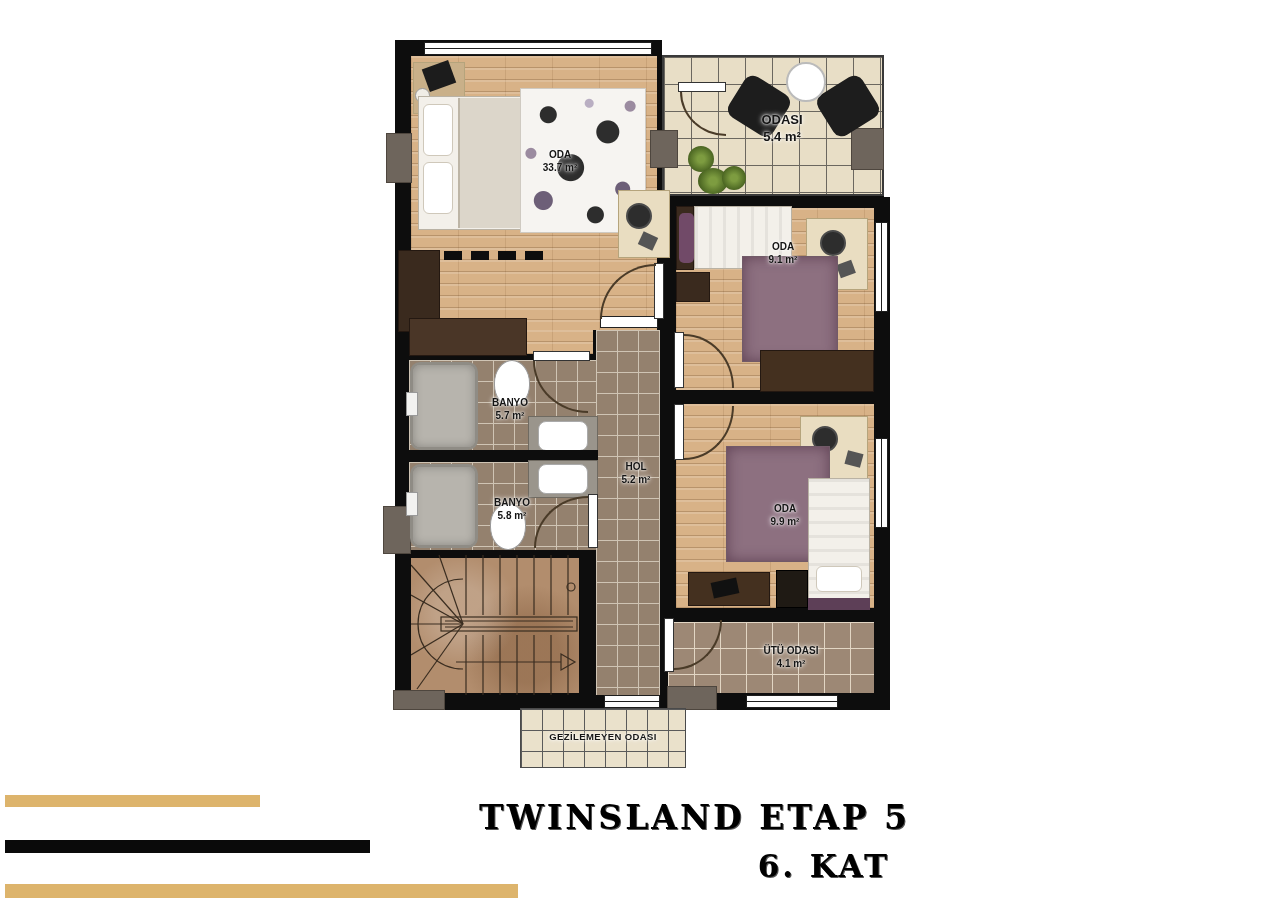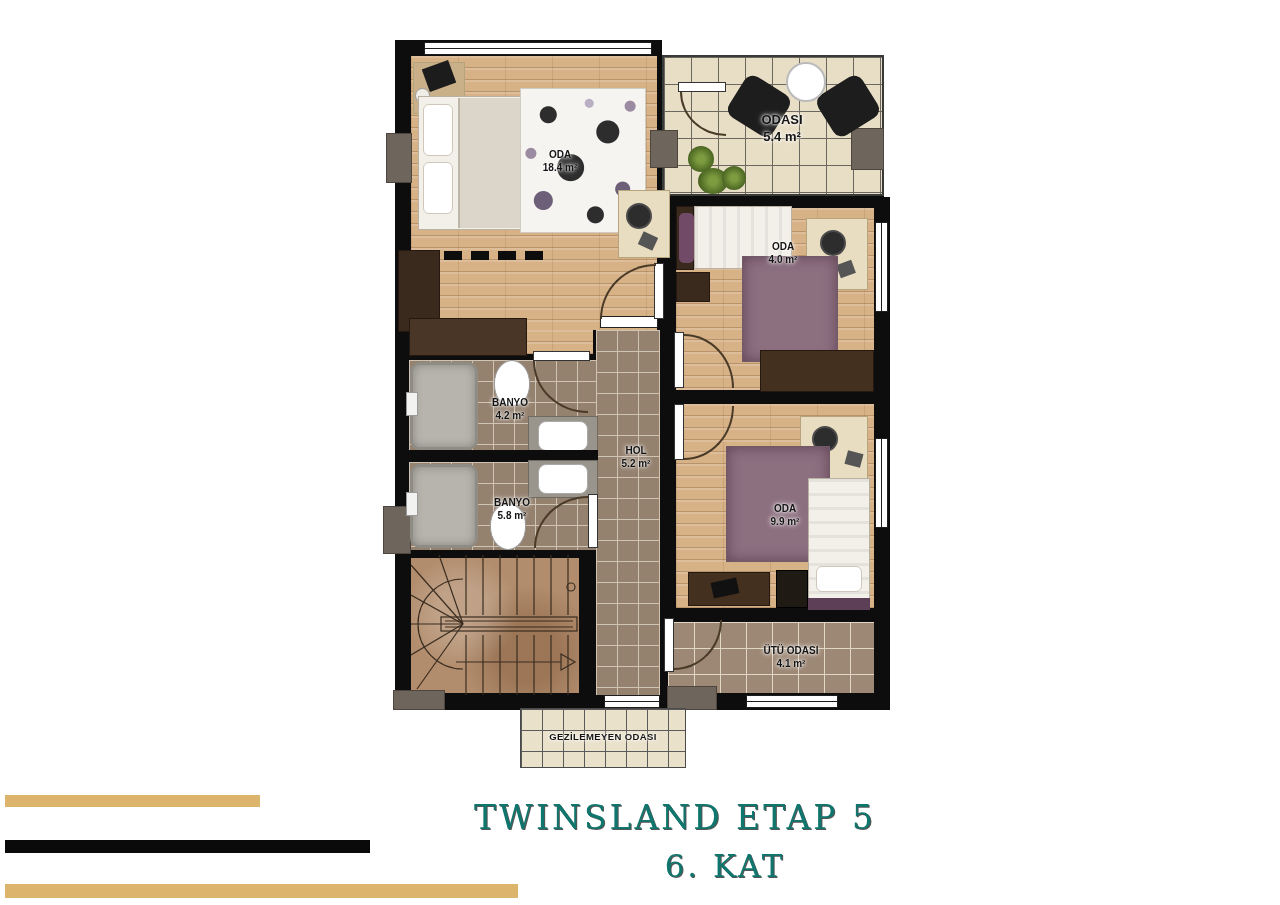--- a/index.html
+++ b/index.html
@@ -49,22 +49,22 @@
   .toilet{background:#fff;border:1px solid #9a9a9a;border-radius:50% 50% 45% 45%}
   .vanity{background:#9a958c;border:1px solid #6f6a61}
   .sink{background:#fff;border:1px solid #aaa;border-radius:8px}
   .plant{border-radius:50%;background:radial-gradient(circle,#7d9c40 20%,#46601f 75%)}
   .dash{background:#0d0d0d}
   
   .rlabel{position:absolute;font-weight:bold;font-size:10px;line-height:1.3;color:#141414;
     text-align:center;text-shadow:0 0 2px rgba(255,255,255,.95),0 0 4px rgba(255,255,255,.8),0 0 6px rgba(255,255,255,.6)}
   .rlabel span{display:block}
   .rlabel-lg{font-size:13px}
-  .title-line{position:absolute;font-family:"DejaVu Serif","Liberation Serif",serif;font-weight:normal;
-    color:#0f766e;letter-spacing:3px;text-align:center;
+  .title-line{position:absolute;font-family:"DejaVu Serif","Liberation Serif",serif;font-weight:bold;
+    color:#000000;letter-spacing:3px;text-align:right;
     text-shadow:1px 1px 0 #555}
   .bar{position:absolute}
 </style>
 </head>
 <body>
 
 <div class="abs" style="left:0;top:0;width:1280px;height:905px">
 
   <div class="abs wall" style="left:395px;top:40px;width:495px;height:670px"></div>
 
@@ -216,39 +216,39 @@
       <circle cx="160" cy="32" r="4"></circle>
       <line x1="45" y1="107" x2="150" y2="107"></line>
     </g>
     <polygon points="150,99 164,107 150,115" fill="none" stroke="#3a2d20" stroke-width="1.2"></polygon>
   </svg>
 
   <div class="abs tile-terrace" style="left:520px;top:708px;width:166px;height:60px"></div>
 
   <div class="rlabel" style="left:505px;top:148px;width:110px">
     <span>ODA</span>
-    <span>18.4 m²</span>
+    <span>33.7 m²</span>
   </div>
   <div class="rlabel rlabel-lg" style="left:722px;top:112px;width:120px">
     <span>ODASI</span>
     <span>5.4 m²</span>
   </div>
   <div class="rlabel" style="left:728px;top:240px;width:110px">
     <span>ODA</span>
-    <span>4.0 m²</span>
+    <span>9.1 m²</span>
   </div>
   <div class="rlabel" style="left:470px;top:396px;width:80px">
     <span>BANYO</span>
-    <span>4.2 m²</span>
+    <span>5.7 m²</span>
   </div>
   <div class="rlabel" style="left:472px;top:496px;width:80px">
     <span>BANYO</span>
     <span>5.8 m²</span>
   </div>
-  <div class="rlabel" style="left:606px;top:444px;width:60px">
+  <div class="rlabel" style="left:606px;top:460px;width:60px">
     <span>HOL</span>
     <span>5.2 m²</span>
   </div>
   <div class="rlabel" style="left:730px;top:502px;width:110px">
     <span>ODA</span>
     <span>9.9 m²</span>
   </div>
   <div class="rlabel" style="left:726px;top:644px;width:130px">
     <span>ÜTÜ ODASI</span>
     <span>4.1 m²</span>

